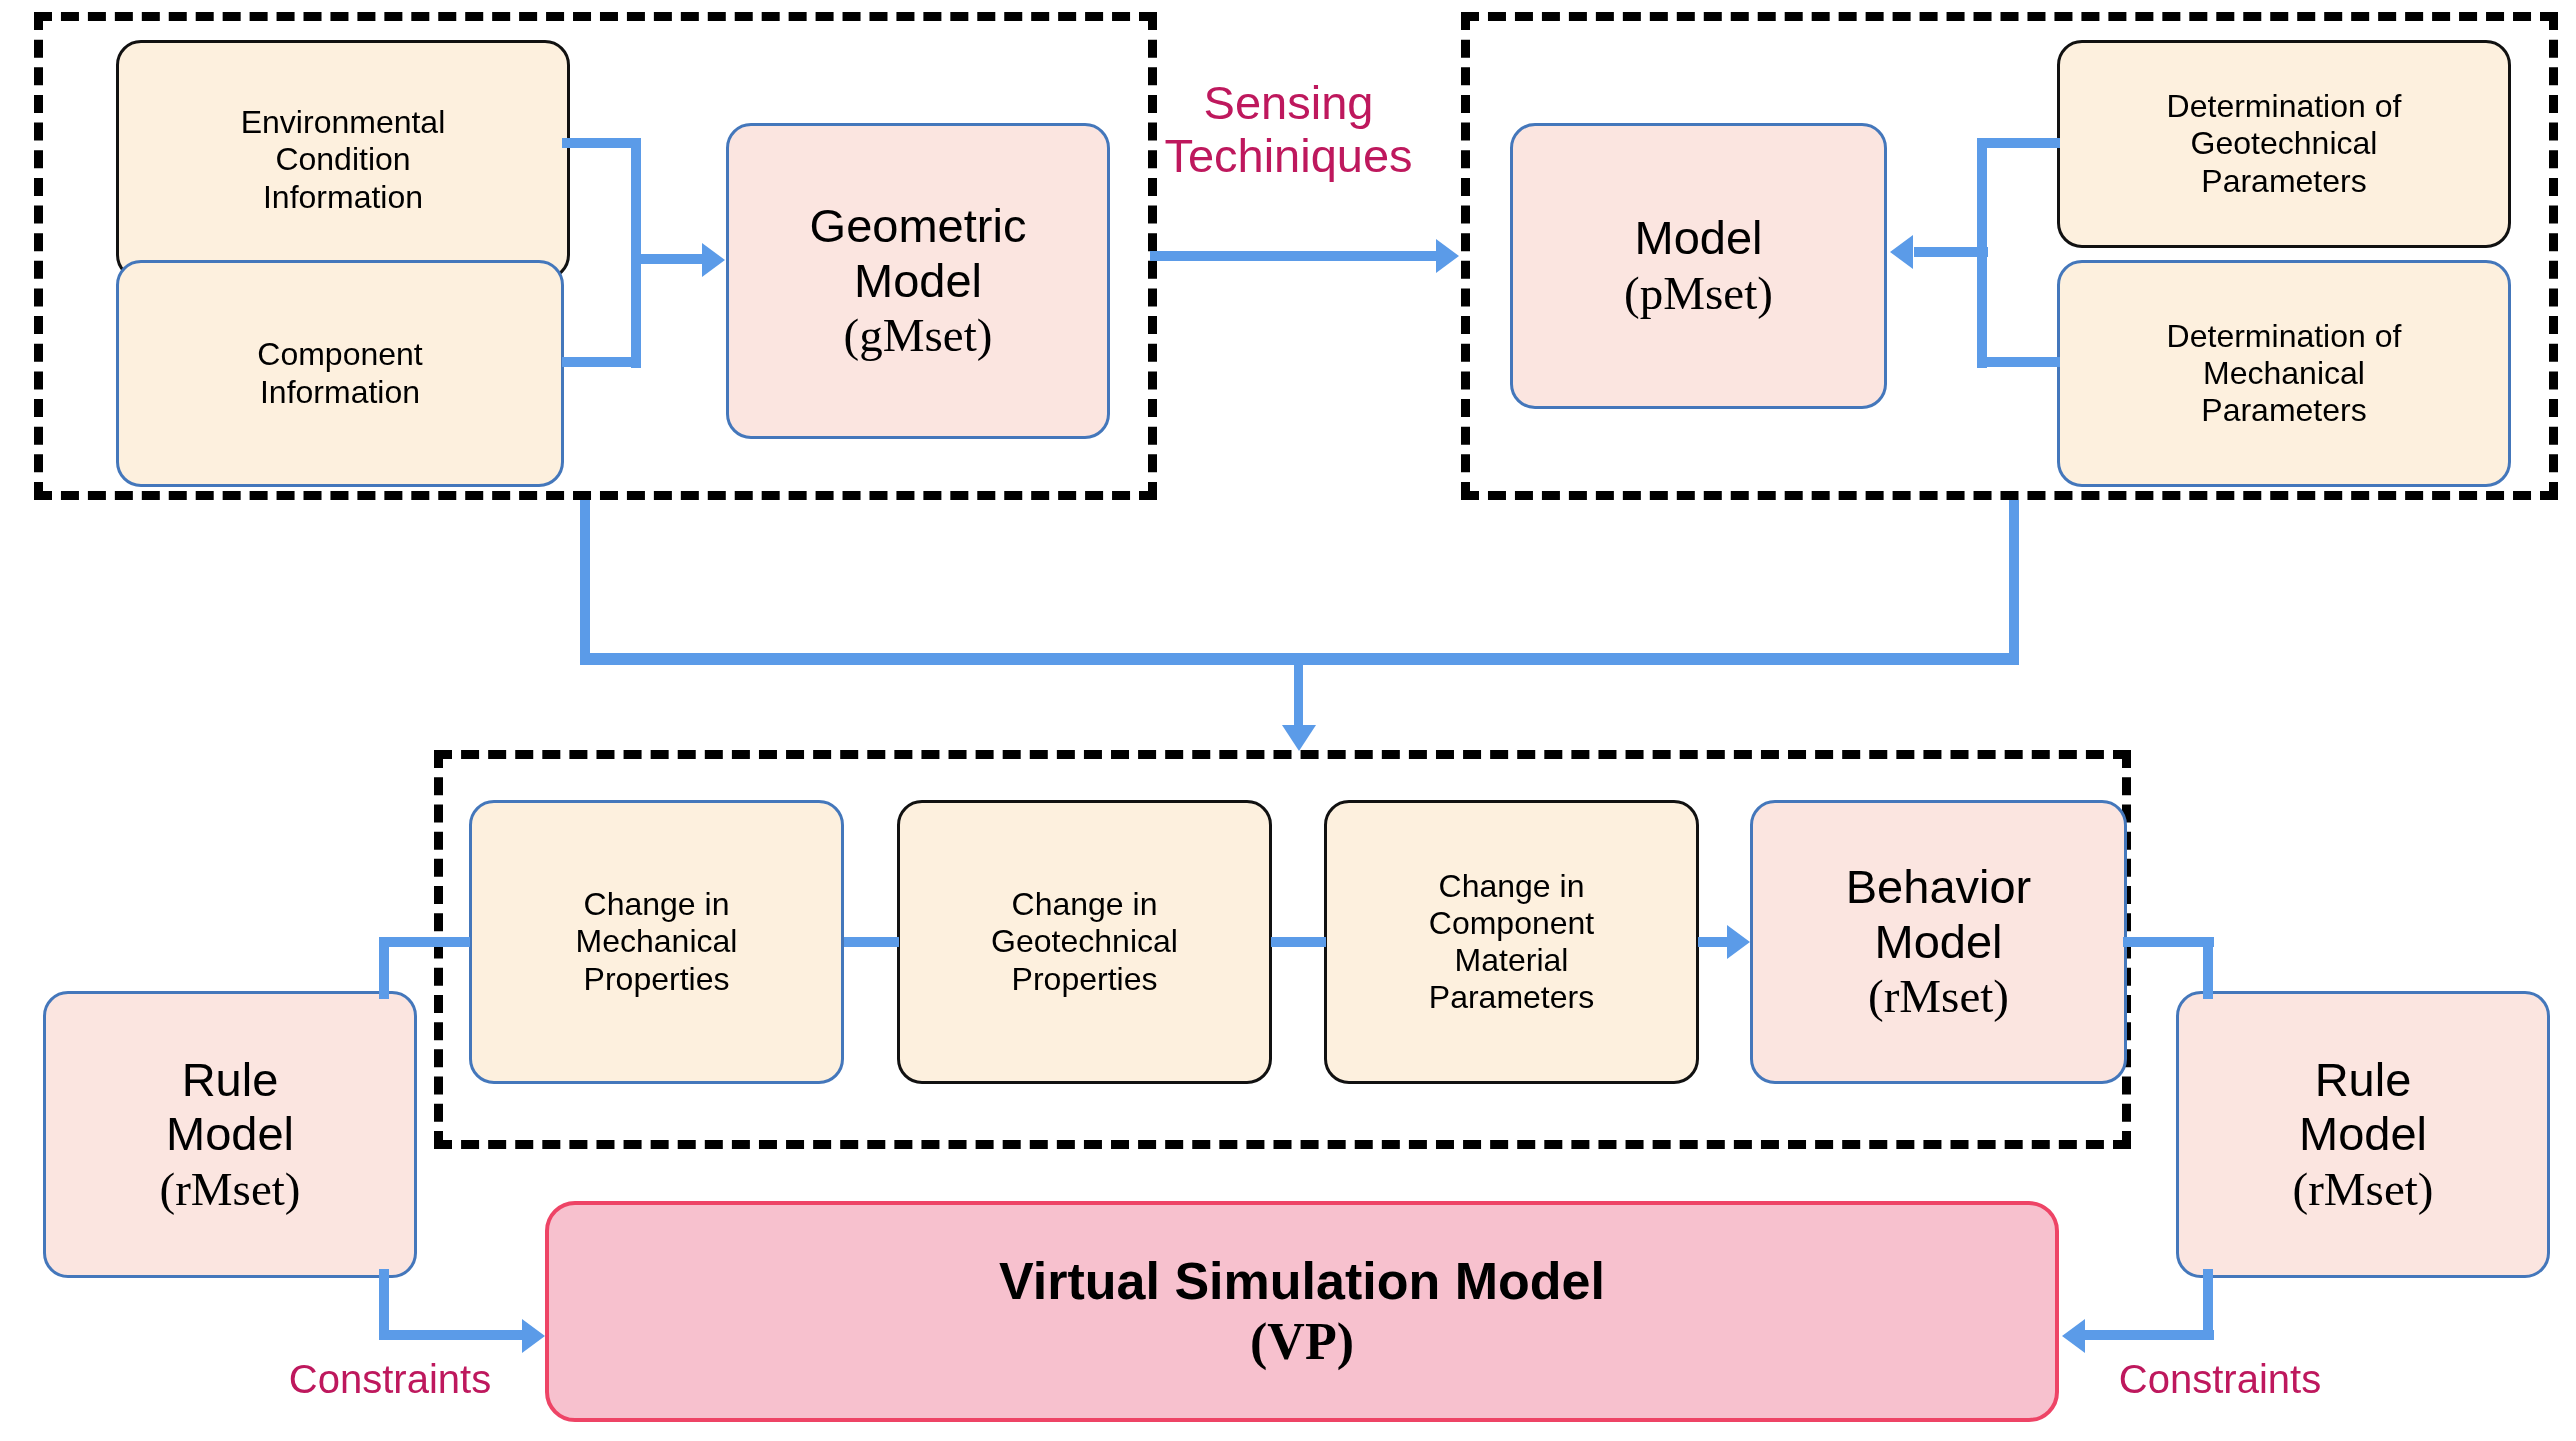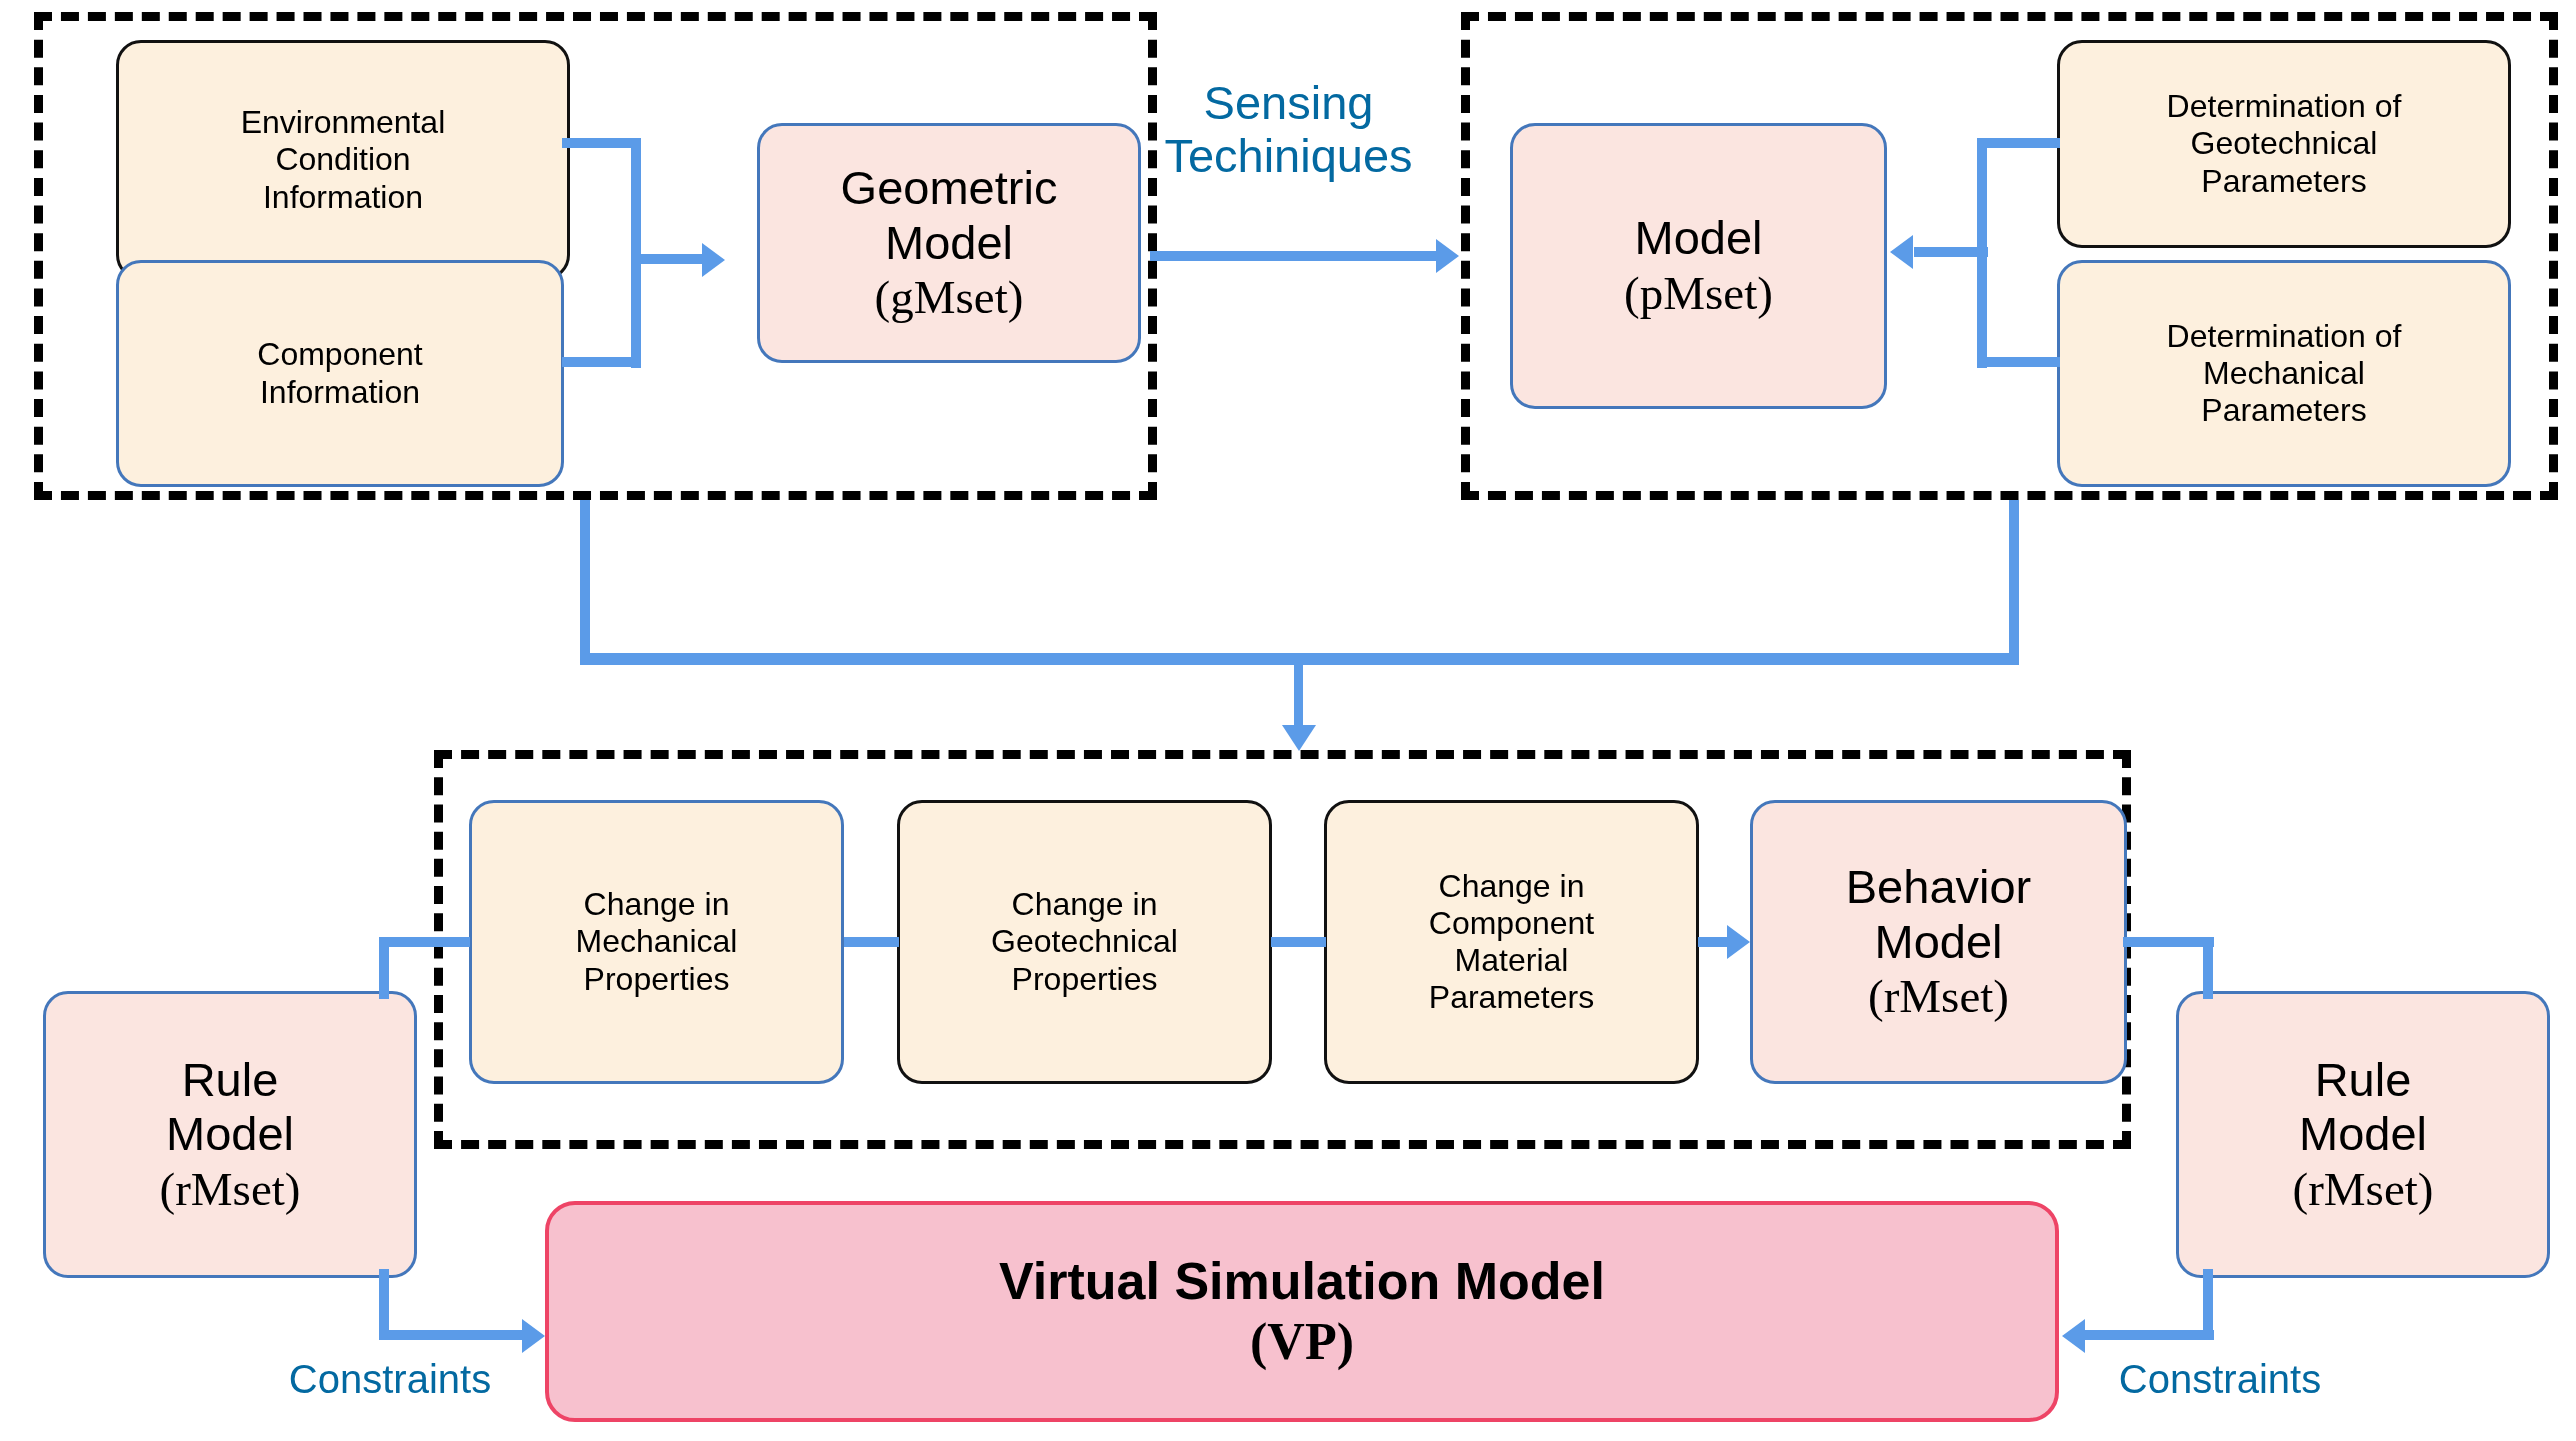--- a/index.html
+++ b/index.html
@@ -35,21 +35,21 @@
 
   .t-sm{font-size:32px;}
   .t-lg{font-size:47px;}
   .t-vp{font-size:52px;font-weight:bold;}
   .ital{font-family:"Liberation Serif", serif;}
 
   
   .flabel{
     position:absolute;
     text-align:center;
-    color:#0369a1;
+    color:#be185d;
     line-height:1.12;
     font-size:47px;
   }
   .flabel.small{font-size:40px;}
 
   
   .seg{position:absolute;background:#5B9BE8;}
 
   
   .arrowR{
@@ -86,21 +86,21 @@
     </span>
   </div>
 
   <div class="node cream t-sm" style="left:116px;top:260px;width:448px;height:227px;">
     <span>
       <span>Component</span>
       <span>Information</span>
     </span>
   </div>
 
-  <div class="node pinklite t-lg" style="left:726px;top:123px;width:384px;height:240px;margin-left:31px;">
+  <div class="node pinklite t-lg" style="left:726px;top:123px;width:384px;height:316px;">
     <span>
       <span>Geometric</span>
       <span>Model</span>
       <span class="ital">(gMset)</span>
     </span>
   </div>
 
   <div class="seg" style="left:562px;top:138px;width:79px;height:10.4px;"></div>
   <div class="seg" style="left:562px;top:357px;width:79px;height:10.4px;"></div>
   <div class="seg" style="left:631px;top:138px;width:10.4px;height:230px;"></div>

